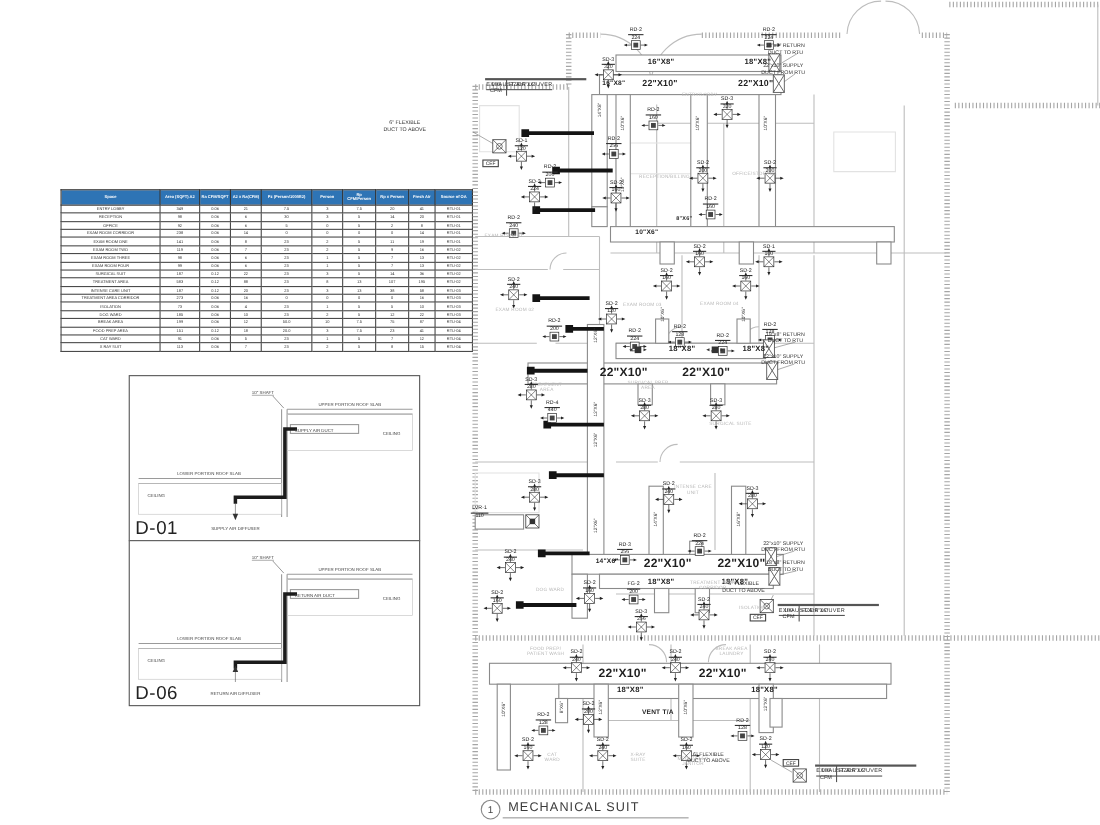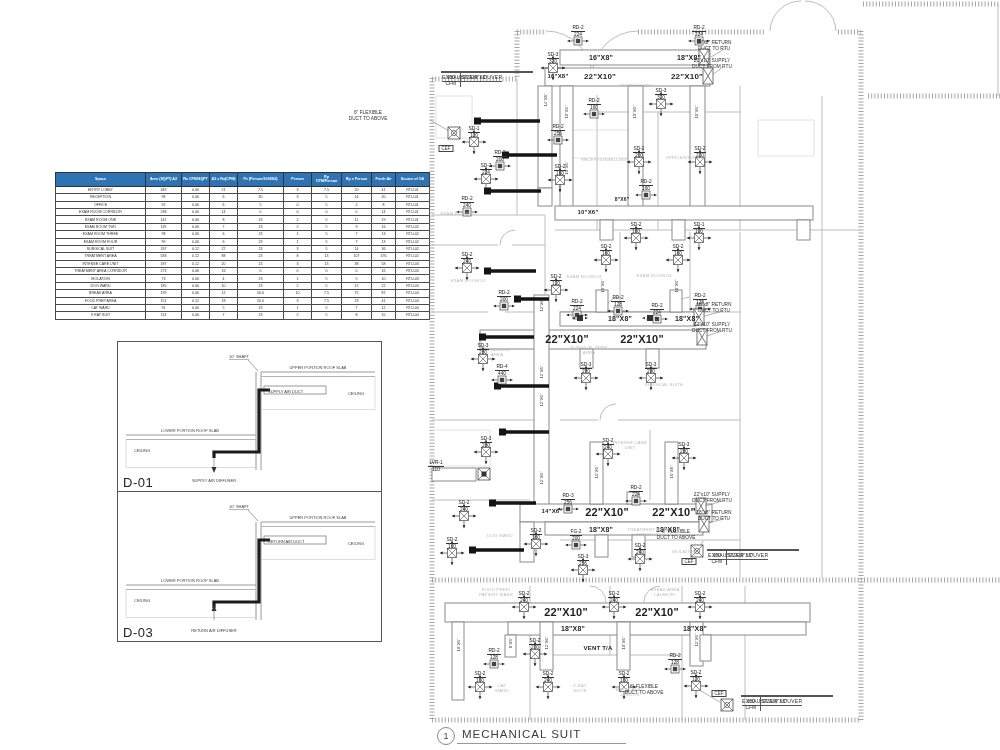--- a/index.html
+++ b/index.html
@@ -11,21 +11,21 @@
               table-layout:fixed;background:#fff;font-family:"Liberation Sans",sans-serif;}
   #vent-table th{background:#2e74b5;color:#fff;font-size:3.7px;font-weight:bold;
                  padding:2px 1px;border:0.5px solid #333;text-align:center;line-height:1.2;}
   #vent-table td{font-size:3.6px;color:#333;border:0.5px solid #4a4a4a;padding:1.2px 1px;
                  text-align:center;white-space:nowrap;overflow:hidden;}
 
   
   .detail-box{position:absolute;left:117px;width:263px;height:149px;border:1.3px solid #555;
               background:#fff;}
   .detail-box svg{position:absolute;inset:0;width:100%;height:100%;}
-  .detail-id{position:absolute;left:5px;bottom:1px;font-size:13px;color:#222;letter-spacing:.5px;}
+  .detail-id{position:absolute;left:5px;bottom:1px;font-size:17px;color:#222;letter-spacing:.5px;}
   .dln{stroke:#9a9a9a;stroke-width:1;fill:none;}
   .thin{stroke:#c6c6c6;stroke-width:.6;fill:none;}
   .dduct{stroke:#1c1c1c;stroke-width:3.2;fill:none;}
   .dthin{stroke:#444;stroke-width:.5;fill:none;}
   .dtx{font-size:4px;fill:#444;}
   .dtx.ul{text-decoration:underline;}
 
   
   #plan-svg{position:absolute;inset:0;width:1000px;height:750px;}
   .wx{stroke:#8f8f8f;stroke-width:5;stroke-dasharray:1 2.2;fill:none;opacity:.8;}
@@ -358,21 +358,21 @@
       <path d="M96 113 l-2.5 6 h5 z" fill="#333"></path>
       <line class="dthin" x1="130" y1="18" x2="140" y2="29"></line>
       <text class="dtx ul" x="121" y="16" text-anchor="middle">10" SHAFT</text>
       <text class="dtx" x="200" y="27" text-anchor="middle">UPPER PORTION ROOF SLAB</text>
       <text class="dtx" x="150" y="50.5">RETURN AIR DUCT</text>
       <text class="dtx" x="238" y="53" text-anchor="middle">CEILING</text>
       <text class="dtx" x="72" y="90" text-anchor="middle">LOWER PORTION ROOF SLAB</text>
       <text class="dtx" x="16" y="110">CEILING</text>
       <text class="dtx" x="96" y="140" text-anchor="middle">RETURN AIR DIFFUSER</text>
     </svg>
-    <div class="detail-id">D-03</div>
+    <div class="detail-id">D-06</div>
   </div>
 
   <svg id="plan-svg" viewBox="0 0 1000 750">
     <path class="wx" d="M432 78 V721 M432 720 H861 M861 31 V720 M432 79 H517 M517 31 V79 M517 32 H546 M638 32 H766 M838 32 H861 M863 4 H1000 M868 96 H1000 M432 580 H1000"></path>
     <path class="wl" d="M517 79 V215 M432 215 H545 M545 215 V505 M432 245 H498 M512 245 H545 M432 312 H488 M505 312 H545 M432 420 H545 M597 95 V230 M658 112 V230 M740 86 V230 M597 112 H740 M555 230 H860 M560 312 H740 M620 232 V312 M690 232 V312 M740 232 V578 M560 420 H598 M618 420 H740 M650 430 V500 M432 500 H530 M560 540 H740 M530 586 V720 M610 586 V655 M682 586 V720 M745 586 V720 M530 655 H682 M822 96 V578 M998 4 V96"></path>
     <path class="wl" d="M546 31 A46 46 0 0 1 592 77 M638 31 A46 46 0 0 0 592 77 M770 31 A31 31 0 0 1 801 1 M836 31 A31 31 0 0 0 805 1 M500 245 A15 15 0 0 1 515 230 M605 312 A15 15 0 0 1 620 297 M675 312 A15 15 0 0 1 690 297 M600 420 A16 16 0 0 1 616 404 M590 586 A16 16 0 0 1 606 602 M660 586 A16 16 0 0 0 644 602"></path>
     <path class="fx" d="M560 130 h78 v28 h-78 z M432 430 h58 v36 h-58 z M436 96 h36 v42 h-36 z M758 120 h56 v36 h-56 z"></path>
     <g>
       <rect class="d" x="545" y="68" width="165" height="18"></rect>
         <rect class="d" x="560" y="50" width="150" height="15"></rect>

